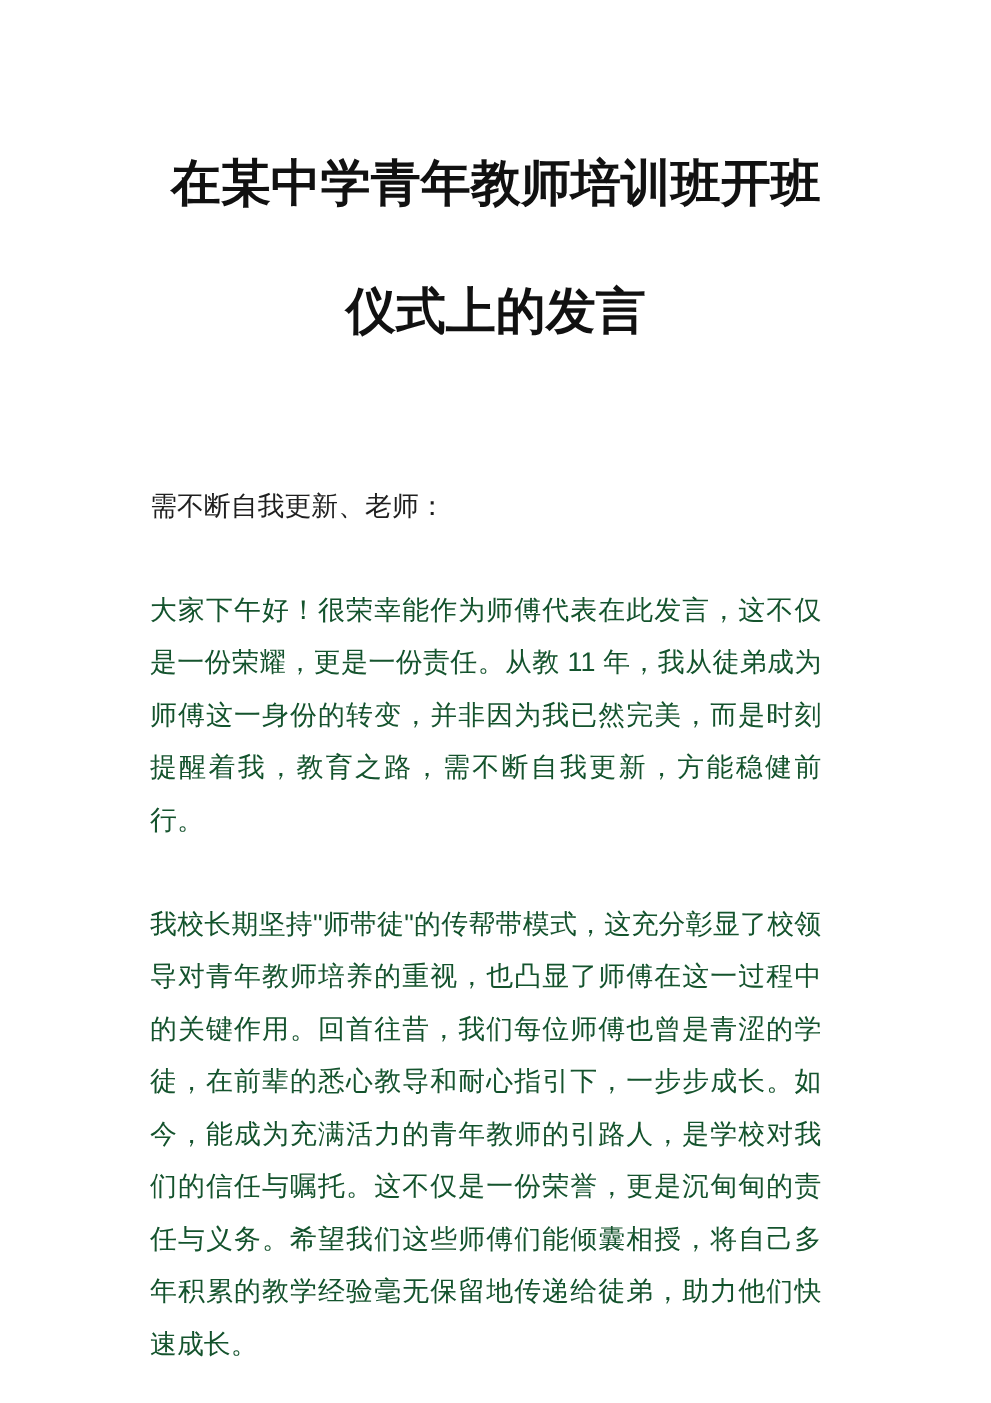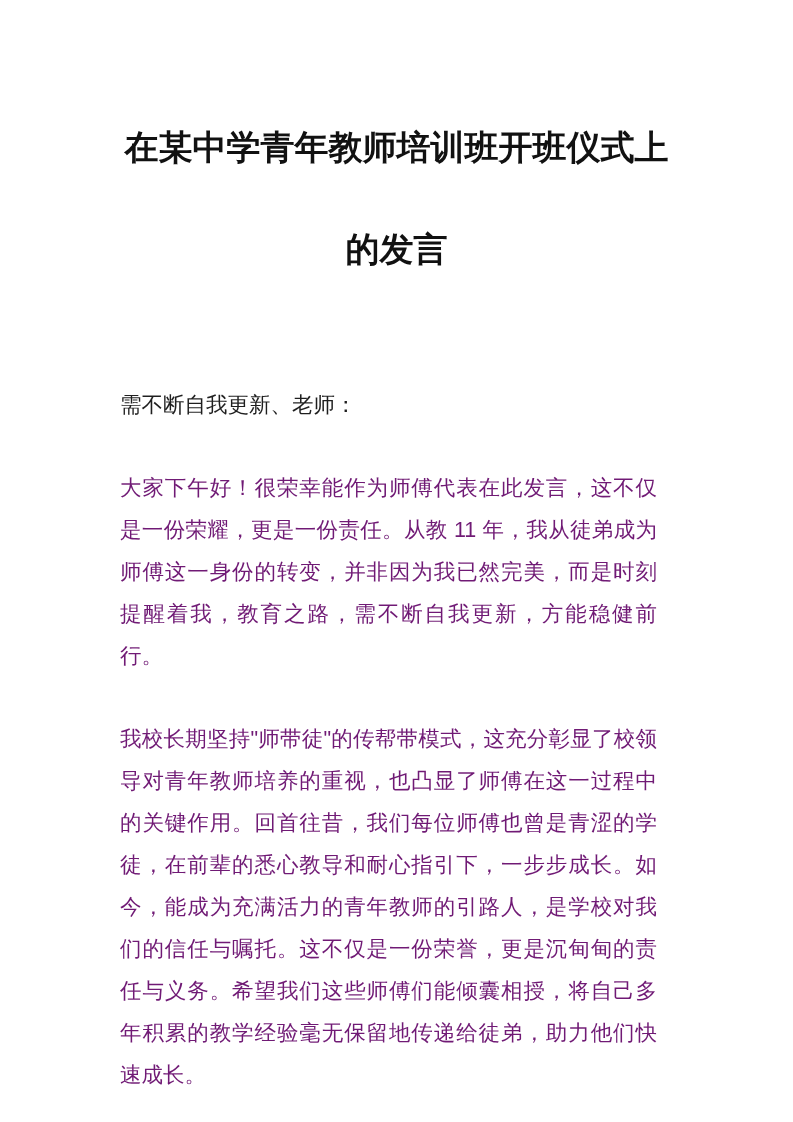--- a/index.html
+++ b/index.html
@@ -14,40 +14,40 @@
       margin: 0 auto;
       background: #ffffff;
       box-sizing: border-box;
       padding: 96px 120px 60px 120px;
       overflow: hidden;
       font-family: "Liberation Sans", sans-serif;
       color: #1f1f1f;
     }
     .doc-title {
       margin: 0;
-      font-size: 34px;
+      font-size: 40px;
       font-weight: 700;
       line-height: 102px;
       text-align: center;
       letter-spacing: 0;
       color: #111111;
     }
     .salutation {
       margin: 84px 0 0 0;
       font-size: 21.5px;
       line-height: 42px;
       text-align: left;
       color: #1f1f1f;
     }
     .body-paragraph {
       margin: 41px 16px 0 0;
       font-size: 21.5px;
       line-height: 42px;
       text-align: justify;
-      color: #701a75;
+      color: #14532d;
     }
   </style>
 </head>
 <body>
 
 <div class="page">
   <h1 class="doc-title">在某中学青年教师培训班开班仪式上的发言</h1>
 
   <p class="salutation">需不断自我更新、老师：</p>
 

